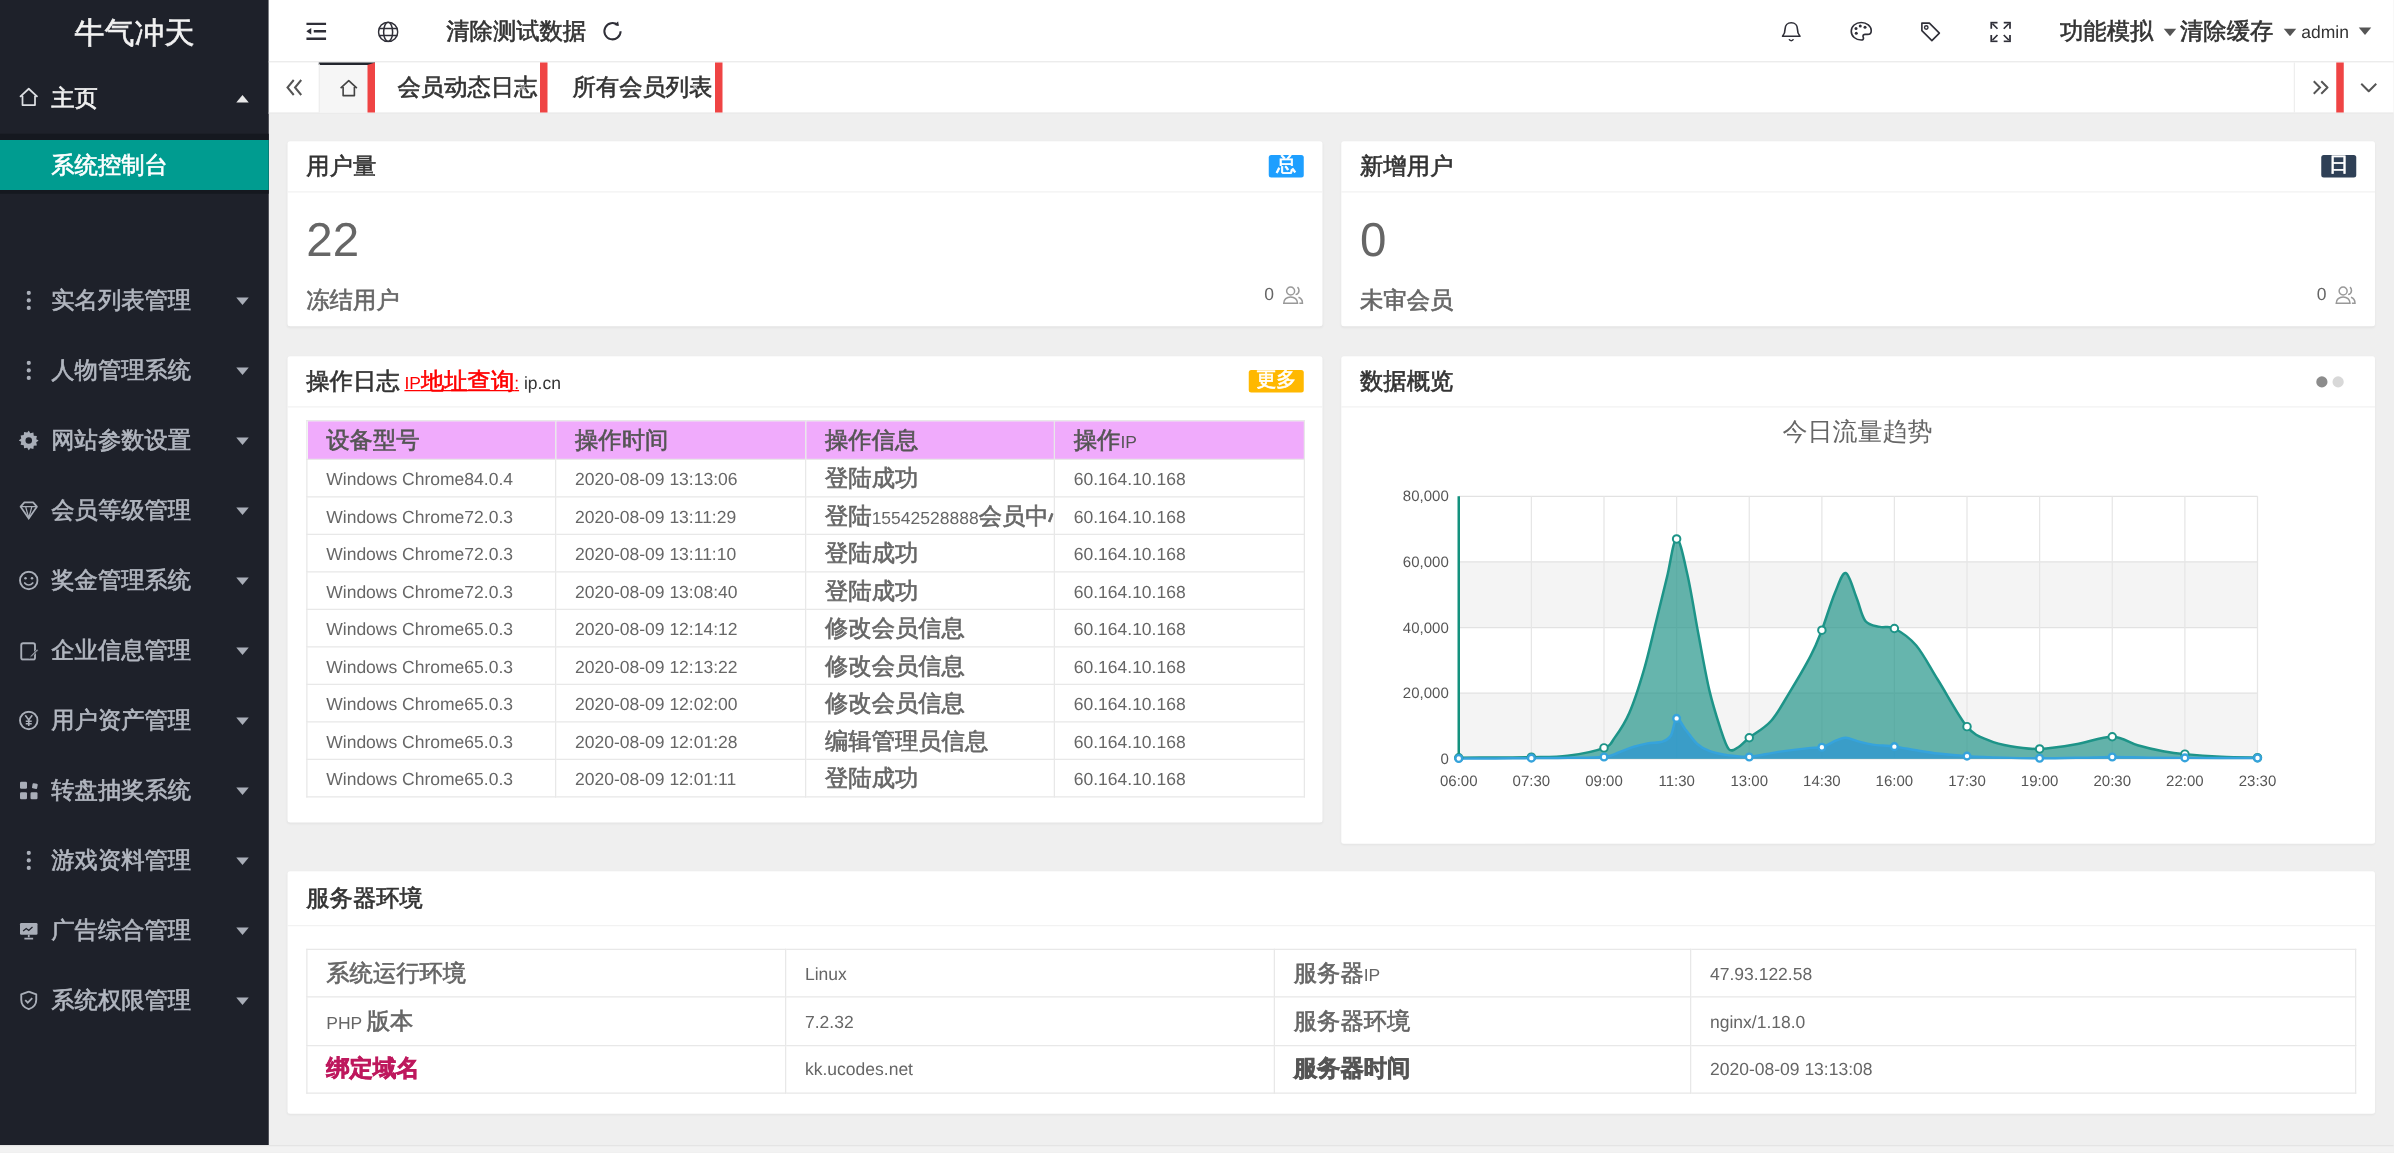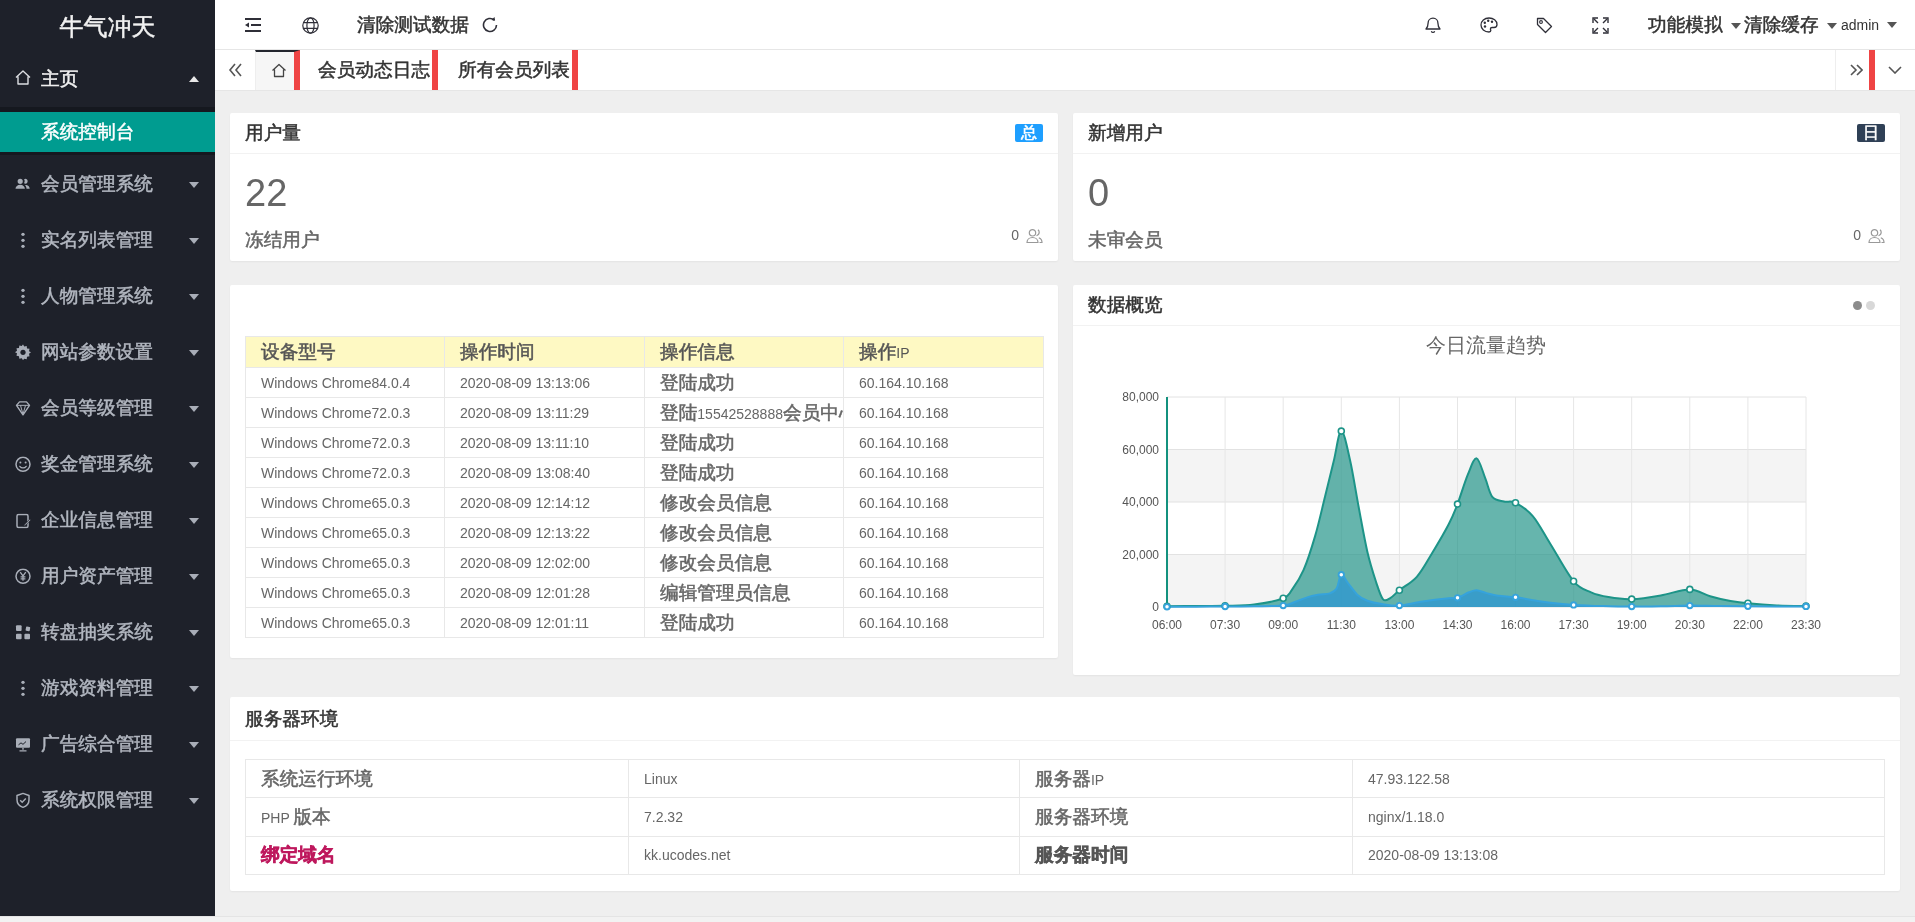--- a/index.html
+++ b/index.html
@@ -34,48 +34,40 @@
 .chd .t { position:absolute; left:15px; top:0; }
 .badge { position:absolute; right:15px; top:11px; height:18px; line-height:18px; padding:0 6px; border-radius:2px; color:#fff; font-size:12px; }
 .bignum { position:absolute; left:15px; top:59px; font-size:38px; color:#666; }
 .sublab { position:absolute; left:15px; top:114px; font-size:14px; color:#666; }
 .subr { position:absolute; right:15px; top:114px; font-size:14px; color:#666; }
 .subr svg { vertical-align:-4px; margin-left:3px; }
 
 table.lt { border-collapse:collapse; table-layout:fixed; font-size:14px; color:#666; }
 table.lt th, table.lt td { border:1px solid #e8e8e8; font-weight:normal; text-align:left; padding:0 0 0 15px; overflow:hidden; white-space:nowrap; }
 #optable { position:absolute; left:15px; top:51px; width:798px; }
-#optable th { background:#fef9c3; color:#555; height:31px; }
+#optable th { background:#f0abfc; color:#555; height:31px; }
 #optable td { height:30px; }
 #optable col:nth-child(1) { width:199px; } #optable col:nth-child(2) { width:200px; }
 #optable col:nth-child(3) { width:199px; } #optable col:nth-child(4) { width:200px; }
 #systable { position:absolute; left:15px; top:62px; width:1639px; }
 #systable td { height:38.4px; color:#666; }
 </style></head>
 <body>
 
 <div id="side">
   <div class="logo"><span class="cj">牛气冲天</span></div>
   <div id="home-item">
       <span class="sic"><svg width="18" height="17" viewBox="0 0 18 17" style="">
           <path d="M2 8.5L9 2l7 6.5M4 7.5V15h10V7.5" fill="none" stroke="currentColor" stroke-width="1.4" stroke-linejoin="round"></path>
         </svg></span>
       <span class="stx"><span class="cj">主页</span></span>
       <span class="tri-u"></span>
     </div>
   <div id="sub">
       <div class="act"><span class="cj">系统控制台</span></div>
-    </div>
-  <div class="sitem" style="top:156px">
-      <span class="sic"><svg width="16" height="16" viewBox="0 0 16 16" style="">
-          <path d="M5.2 7.6a2.6 2.6 0 1 0 0-5.2 2.6 2.6 0 0 0 0 5.2zM0.5 12.5c0-2.6 2.1-4.2 4.7-4.2s4.7 1.6 4.7 4.2z" fill="currentColor"></path>
-          <path d="M10.4 7.3a2.4 2.4 0 1 0-1.3-4.5 3.6 3.6 0 0 1 0 4.2c.4.2.8.3 1.3.3zM11.4 8.6c1.9.4 3.3 1.8 3.3 3.9h-3.2c0-1.6-.6-2.9-1.6-3.8.5-.1 1-.2 1.5-.1z" fill="currentColor"></path>
-        </svg></span>
-      <span class="stx"><span class="cj">会员管理系统</span></span>
-      <span class="tri-d"></span>
     </div>
 <div class="sitem" style="top:212px">
       <span class="sic"><svg width="4" height="16" viewBox="0 0 4 16" style="">
           <circle cx="2" cy="2" r="1.7" fill="currentColor"></circle>
           <circle cx="2" cy="8" r="1.7" fill="currentColor"></circle>
           <circle cx="2" cy="14" r="1.7" fill="currentColor"></circle>
         </svg></span>
       <span class="stx"><span class="cj">实名列表管理</span></span>
       <span class="tri-d"></span>
     </div>
@@ -275,20 +267,24 @@
   <div class="bignum">0</div>
   <div class="sublab"><span class="cj">未审会员</span></div>
   <div class="subr">0 <svg width="17" height="16" viewBox="0 0 17 16" style="">
         <path d="M6.5 8a3.2 3.2 0 1 0 0-6.4 3.2 3.2 0 0 0 0 6.4z" fill="none" stroke="#999" stroke-width="1.2"></path>
         <path d="M1 14.5c0-3 2.4-5 5.5-5s5.5 2 5.5 5z" fill="none" stroke="#999" stroke-width="1.2"></path>
         <path d="M10.5 7.7c1.6-.5 2.7-1.8 2.7-3.4 0-1-.5-2-1.2-2.6M12.8 9.8c1.9.7 3.2 2.3 3.2 4.7h-2.5" fill="none" stroke="#999" stroke-width="1.2"></path>
       </svg></div>
 </div>
 
 <div class="card" style="left:230px;top:285px;width:828px;height:373px">
+  <div class="chd">
+      <span class="t"><span class="cj">操作日志</span> <span style="color:#f00;text-decoration:underline">IP<span class="cj">地址查询</span>:</span> <span style="color:#333">ip.cn</span></span>
+      <span class="badge" style="background:#FFB800"><span class="cj">更多</span></span>
+    </div>
   <table class="lt" id="optable">
     <colgroup>
         <col>
         <col>
         <col>
         <col>
       </colgroup>
     <tbody>
         <tr>
           <th><span class="cj">设备型号</span></th>

